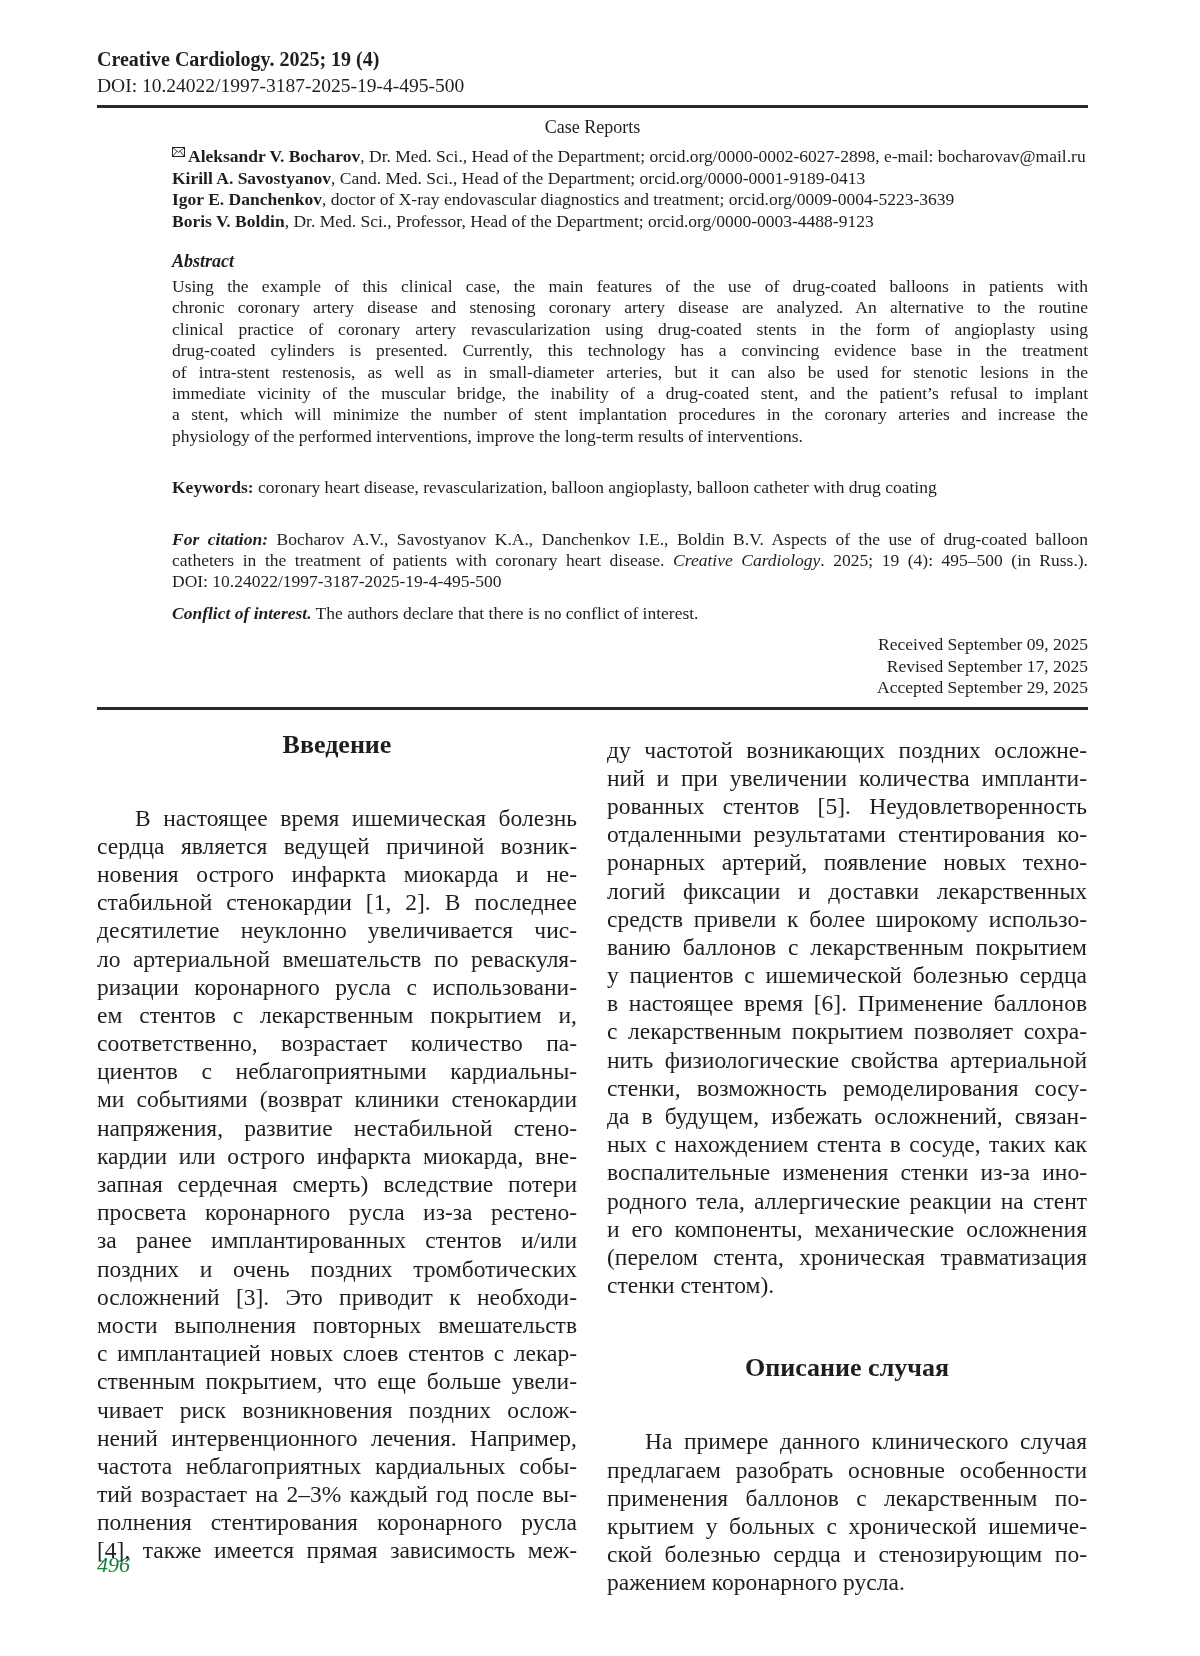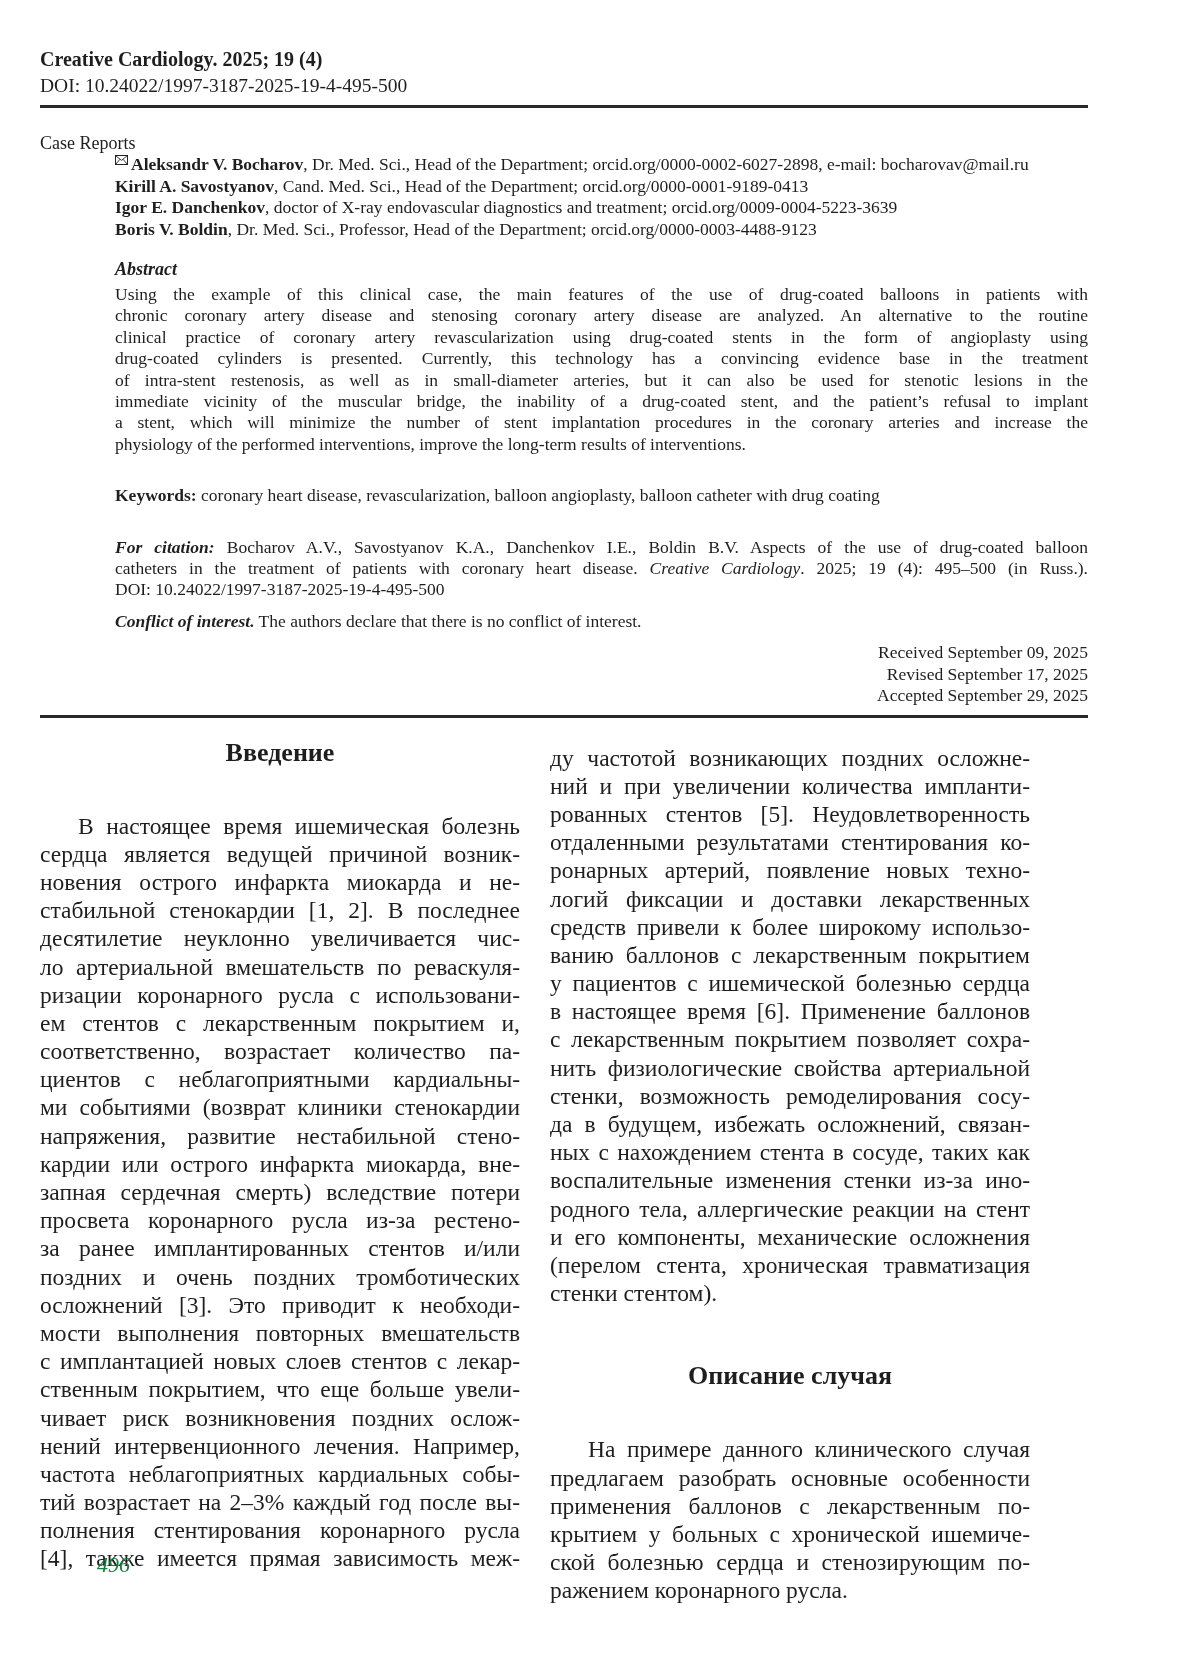--- a/index.html
+++ b/index.html
@@ -1,32 +1,32 @@
 <!DOCTYPE html>
 <html><head>
 <meta charset="utf-8">
 <style>
   html,body{margin:0;padding:0;background:#ffffff;}
   .page{
     position:relative;
     width:1200px;height:1656px;
     box-sizing:border-box;
-    padding:46px 112px 0 40px;
+    padding:46px 112px 0 97px;
     background:#ffffff;
     color:#1e1e1e;
     font-family:"Liberation Serif","DejaVu Serif",serif;
     overflow:hidden;
   }
   .b{font-weight:normal;}
   .journal-line{font-size:20px;line-height:26px;font-weight:bold;}
   .doi-line{font-size:19.5px;line-height:27px;}
   .rule{height:3px;background:#2a2a2a;margin-top:6px;}
   .rule2{margin-top:8px;}
-  .section-line{font-size:18px;line-height:22px;margin-top:24px;}
-  .authors{margin-left:75px;font-size:17.5px;line-height:21.5px;}
+  .section-line{font-size:18px;line-height:22px;margin-top:8px;text-align:center;}
+  .authors{margin-left:75px;margin-top:8px;font-size:17.5px;line-height:21.5px;}
   .author-line{white-space:nowrap;overflow:hidden;}
   .author-name{font-weight:bold;}
   .envelope{display:inline-block;vertical-align:5px;margin-right:3px;line-height:0;}
   .meta{margin-left:75px;}
   .meta-heading{font-size:18px;line-height:22px;font-weight:bold;font-style:italic;margin-top:18px;margin-bottom:4px;}
   .meta-line{font-size:17.5px;line-height:21.4px;text-align:justify;text-align-last:justify;-moz-text-align-last:justify;height:21.4px;overflow:hidden;}
   .meta-line.last-left{text-align-last:left;-moz-text-align-last:left;}
   .mt12{margin-top:30px;}
   .mt10{margin-top:10px;}
   .dates{margin-top:10px;}

